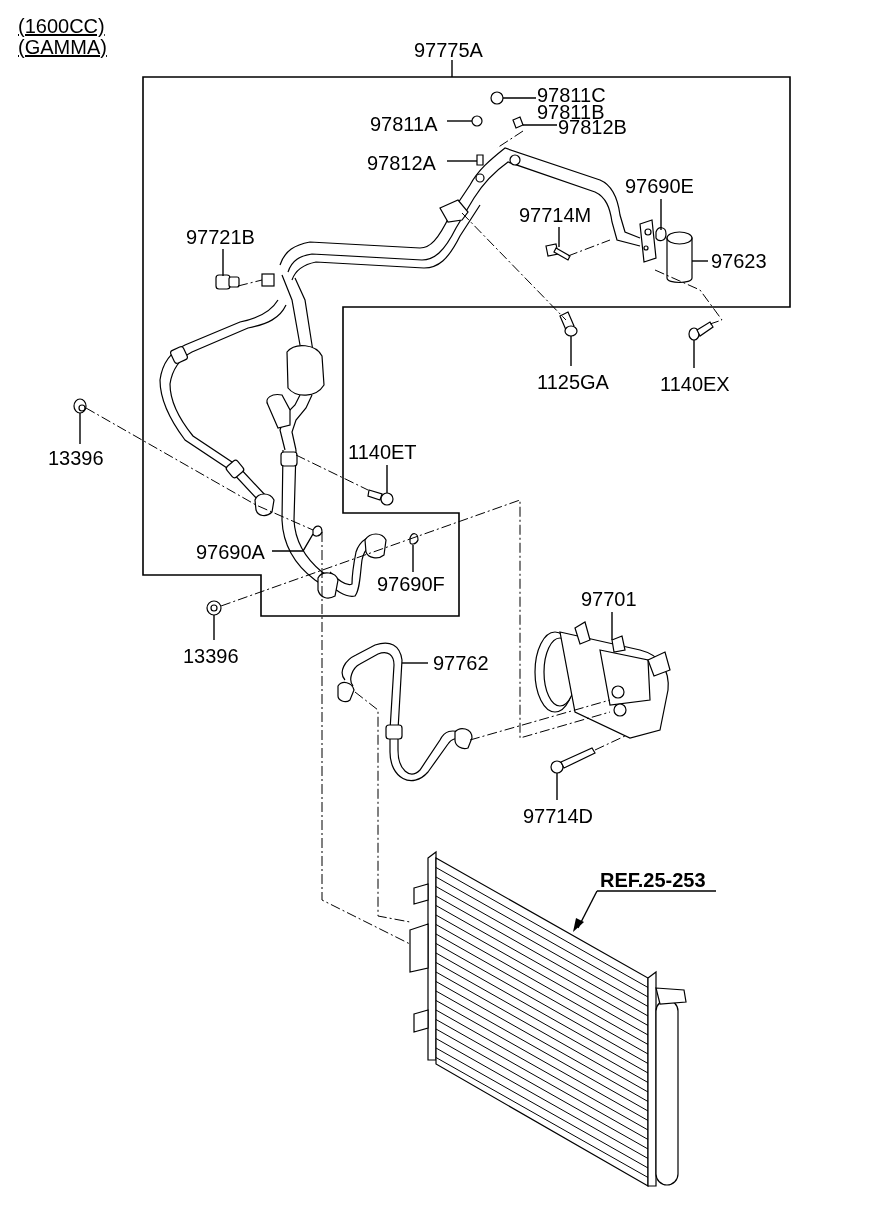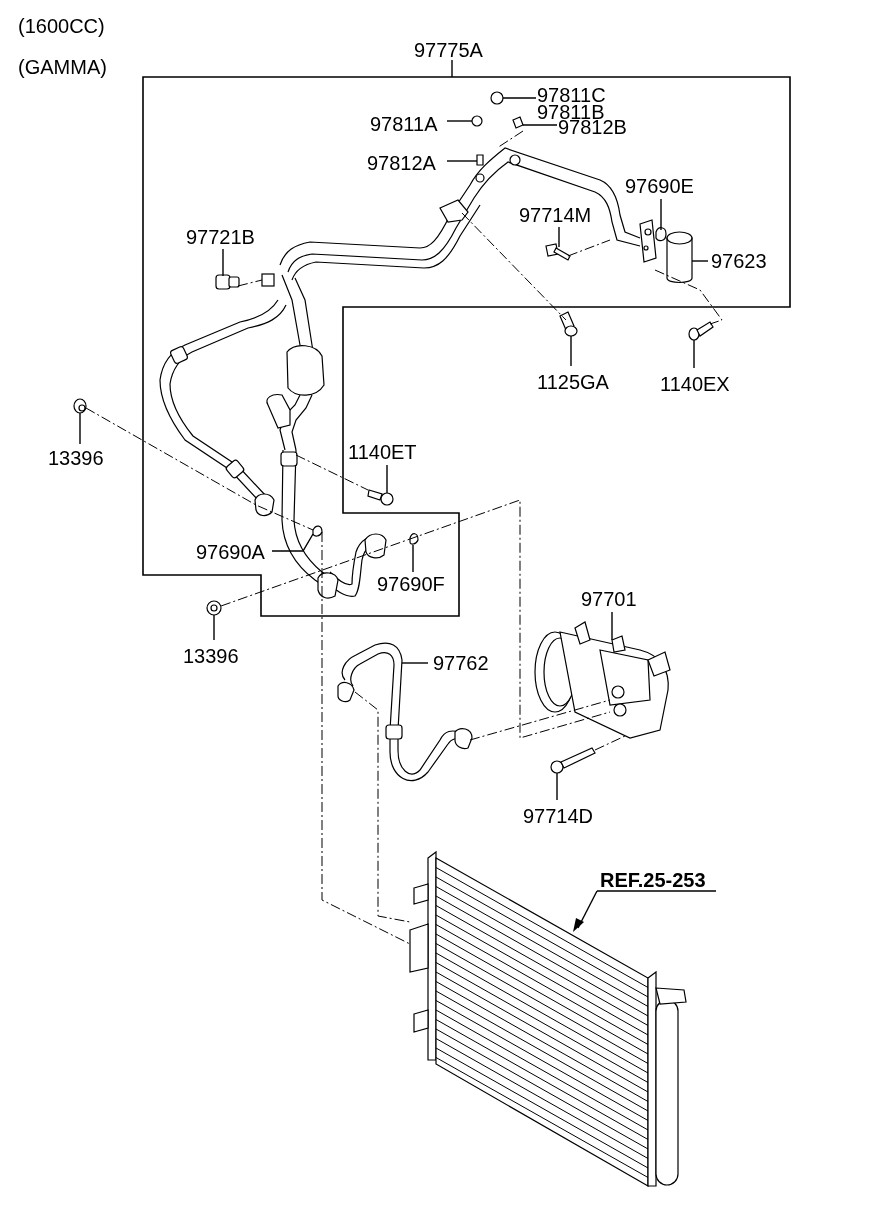--- a/index.html
+++ b/index.html
@@ -1,33 +1,33 @@
 <!DOCTYPE html>
 <html><head>
 <meta charset="utf-8">
 <style>
   html, body { margin: 0; padding: 0; background: #ffffff; }
   body { width: 886px; height: 1211px; position: relative; overflow: hidden;
          font-family: "Liberation Sans", sans-serif; color: #000; }
-  .hdr { position: absolute; left: 18px; font-size: 20px; line-height: 24px; }
+  .hdr { position: absolute; left: 18px; font-size: 20px; line-height: 24px; text-decoration: underline; }
   svg#diagram { position: absolute; left: 0; top: 0; }
   .lbl { font-family: "Liberation Sans", sans-serif; font-size: 20px; fill: #000; }
   .ref { font-family: "Liberation Sans", sans-serif; font-size: 20px; font-weight: bold; fill: #000; }
   .box { fill: none; stroke: #000; stroke-width: 1.6; }
   .lead { fill: none; stroke: #000; stroke-width: 1.4; }
   .dash { fill: none; stroke: #000; stroke-width: 1; stroke-dasharray: 10 3 2 3; }
   .part { fill: #fff; stroke: #000; stroke-width: 1.2; }
   .tube { fill: none; stroke: #000; stroke-width: 1.2; }
   .fin { stroke: #000; stroke-width: 1; }
 </style>
 </head>
 <body>
 
 <div class="hdr" style="top:14px;">(1600CC)</div>
-<div class="hdr" style="top:55px;">(GAMMA)</div>
+<div class="hdr" style="top:35px;">(GAMMA)</div>
 
 <svg id="diagram" width="886" height="1211" viewBox="0 0 886 1211">
 
   <path class="box" d="M143,77 L790,77 L790,307 L343,307 L343,513 L459,513 L459,616 L261,616 L261,575 L143,575 Z"></path>
   <line class="lead" x1="452" y1="60" x2="452" y2="77"></line>
 
   <g>
     <path class="tube" d="M280,265 C285,250 295,245 310,242 L420,248 C430,248 438,240 450,215 L470,185 C478,170 490,160 505,148 L600,180 C612,185 618,200 620,215 L625,232 L640,238"></path>
     <path class="tube" d="M288,272 C292,260 300,256 312,254 L422,260 C434,260 444,252 456,228 L474,198 C484,182 494,172 508,162 L595,192 C606,197 610,208 612,222 L617,240 L640,246"></path>
     <path class="tube" d="M292,280 C296,268 306,264 316,262 L424,268 C438,268 448,260 460,236 L480,205"></path>

